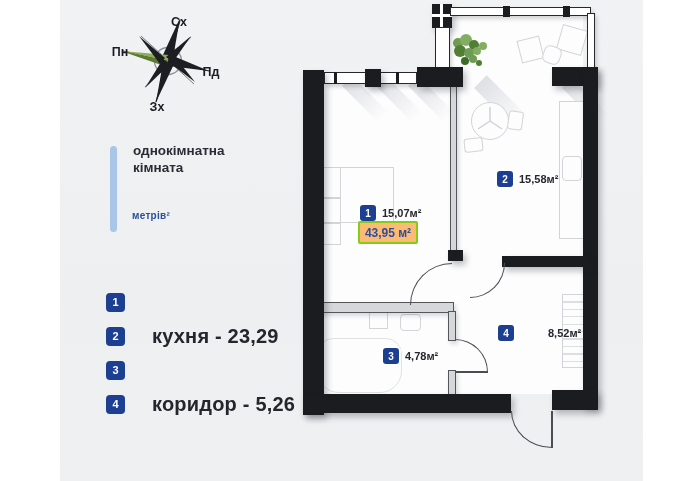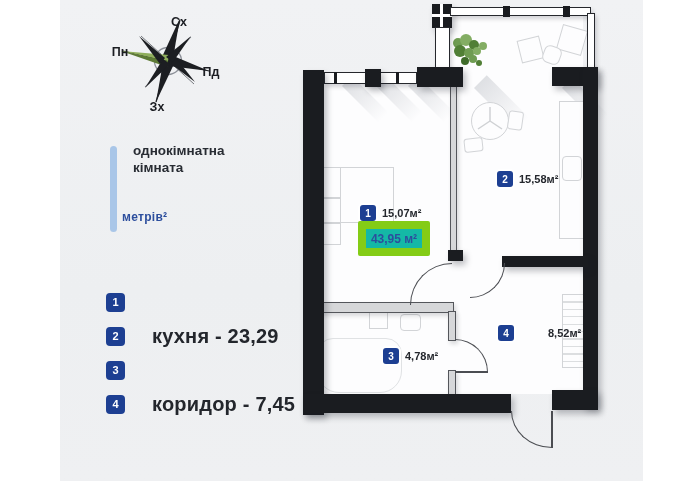--- a/index.html
+++ b/index.html
@@ -5,38 +5,38 @@
   html,body{margin:0;padding:0;}
   body{width:700px;height:481px;background:#ffffff;font-family:"Liberation Sans",sans-serif;position:relative;overflow:hidden;}
   .abs{position:absolute;}
   #panel{left:60px;top:0;width:583px;height:481px;background:linear-gradient(180deg,#f1f2f4 0%,#edeff1 60%,#eff0f2 100%);}
   
   #compass{left:105px;top:6px;width:125px;height:114px;}
   #summary{left:110px;top:142px;width:190px;height:96px;}
   #accent-bar{left:0;top:4px;width:7px;height:86px;background:#a9c6e8;border-radius:4px;}
   #summary-title{left:23px;top:0;width:170px;font-size:13.5px;line-height:17px;font-weight:700;color:#282c33;white-space:pre-line;}
   #summary-area{left:20px;top:26px;font-size:44px;font-weight:700;color:#2c4e9d;letter-spacing:-1px;}
-  #summary-unit{left:12px;top:68px;font-size:12px;font-weight:700;color:#2c4e9d;letter-spacing:.3px;}
+  #summary-unit{left:22px;top:68px;font-size:10px;font-weight:700;color:#2c4e9d;letter-spacing:.3px;}
   .legend-row{left:106px;height:20px;display:flex;align-items:center;}
   .legend-badge{width:19px;height:19px;background:#1d3f92;border-radius:4px;color:#fff;font-size:11px;font-weight:700;display:flex;align-items:center;justify-content:center;flex:0 0 19px;}
   .legend-label{margin-left:27px;font-size:20px;font-weight:700;color:#23262c;white-space:nowrap;letter-spacing:.2px;}
   
   .roombg{background:#fdfdfe;}
   .wall{background:#1a1c20;box-shadow:3px 4px 6px rgba(25,30,40,.28);}
   .window{background:#ffffff;border:1.5px solid #26282d;box-sizing:border-box;box-shadow:2px 3px 4px rgba(25,30,40,.18);}
   .lwall{background:#d6d7d9;border:1.2px solid #54565b;box-sizing:border-box;box-shadow:2px 3px 4px rgba(25,30,40,.16);}
   .tick{background:#1a1c20;}
   .furn{border:1.5px solid #d2d4d7;box-sizing:border-box;background:#fdfdfe;}
   .hatch{background:repeating-linear-gradient(180deg,#fdfdfe 0 6px,#dcdee0 6px 7.5px);}
   .arc{border:0 solid #4b4d52;box-sizing:border-box;}
   .leaf{background:#4b4d52;}
   .beam{width:14px;height:52px;transform:rotate(-45deg);transform-origin:top left;background:linear-gradient(to bottom,rgba(100,108,122,.20),rgba(100,108,122,0));}
   .pbadge{width:16px;height:16px;background:#1d3f92;border-radius:3px;box-shadow:0 0 0 2px #ffffff;color:#fff;font-size:10px;font-weight:700;display:flex;align-items:center;justify-content:center;}
   .plabel{font-size:11px;font-weight:700;color:#24272d;white-space:nowrap;}
-  #total-box{left:358px;top:221px;width:56px;height:19px;background:#14b8a6;border:8px solid #84cc16;border-radius:2px;display:flex;align-items:center;justify-content:center;font-size:12px;font-weight:700;color:#2c4e9d;white-space:nowrap;}
+  #total-box{left:358px;top:221px;width:56px;height:19px;background:#fdba74;border:2px solid #84cc16;border-radius:2px;display:flex;align-items:center;justify-content:center;font-size:12px;font-weight:700;color:#2c4e9d;white-space:nowrap;}
   svg text{font-family:"Liberation Sans",sans-serif;font-weight:700;fill:#1b1d22;font-size:12.5px;}
 </style>
 </head>
 <body>
 
 <div id="panel" class="abs"></div>
 
 <svg id="compass" class="abs" viewBox="0 0 125 114">
   <circle cx="63" cy="55" r="13.5" fill="none" stroke="#8d9199" stroke-width="1.3"></circle>
   <line x1="75" y1="14" x2="51" y2="96" stroke="#1c1e22" stroke-width="1.3"></line>
@@ -70,21 +70,21 @@
 </div>
 <div class="abs legend-row" style="top:326px;">
   <span class="legend-badge">2</span>
   <span class="legend-label">кухня - 23,29</span>
 </div>
 <div class="abs legend-row" style="top:360px;">
   <span class="legend-badge">3</span>
 </div>
 <div class="abs legend-row" style="top:394px;">
   <span class="legend-badge">4</span>
-  <span class="legend-label">коридор - 7,45</span>
+  <span class="legend-label">коридор - 5,26</span>
 </div>
 
 <div class="abs" style="left:0;top:0;width:700px;height:481px;">
 
   <div class="abs roombg" style="left:323px;top:84px;width:260px;height:310px;"></div>
   <div class="abs roombg" style="left:450px;top:16px;width:133px;height:70px;"></div>
 
   <div class="abs beam" style="left:342px;top:86px;"></div>
   <div class="abs beam" style="left:376px;top:86px;"></div>
   <div class="abs beam" style="left:408px;top:86px;"></div>

